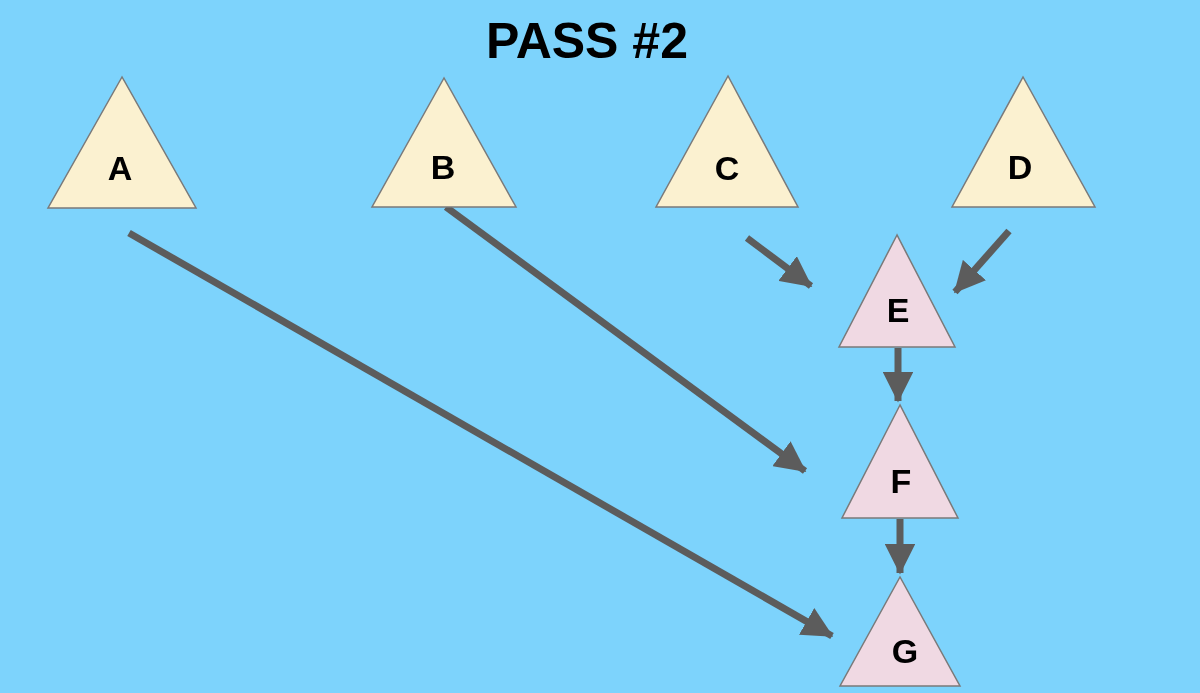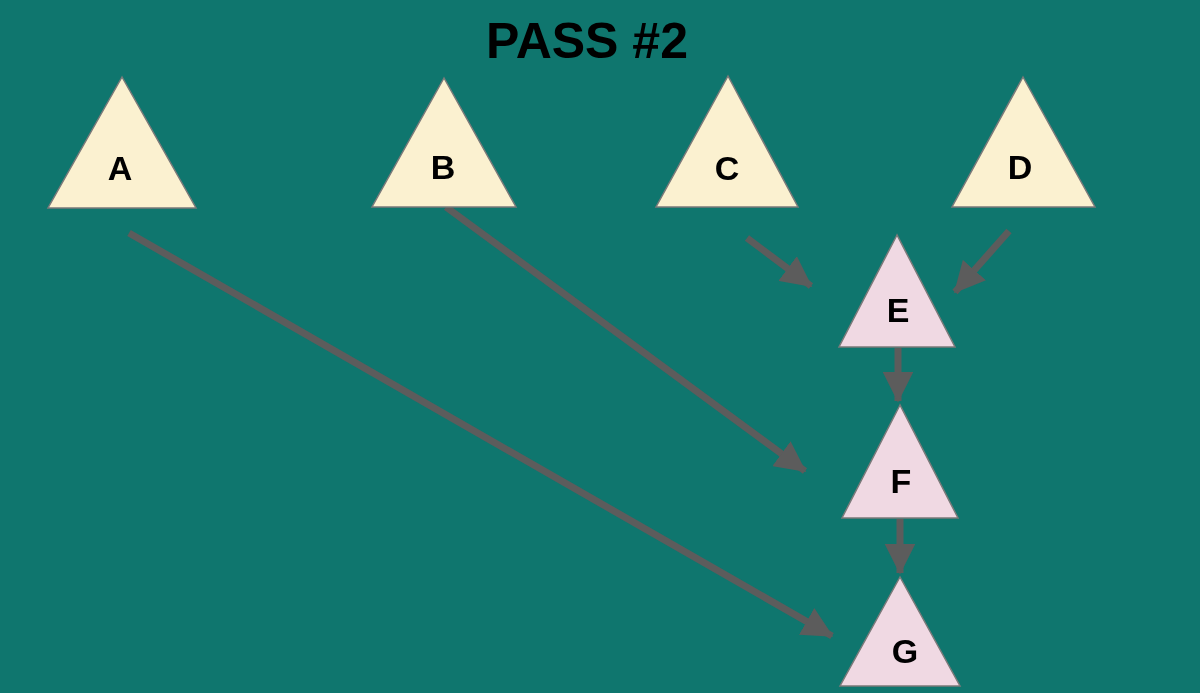--- a/index.html
+++ b/index.html
@@ -8,21 +8,21 @@
     background: #ffffff;
     width: 1200px;
     height: 693px;
     overflow: hidden;
     font-family: "Liberation Sans", sans-serif;
   }
   .canvas {
     position: relative;
     width: 1200px;
     height: 693px;
-    background: #0f766e;
+    background: #7dd3fc;
   }
   svg { display: block; }
   .node-shape {
     stroke-width: 1.5px;
   }
   .node-label {
     font-family: "Liberation Sans", sans-serif;
     font-weight: bold;
     font-size: 34px;
     fill: #000000;

